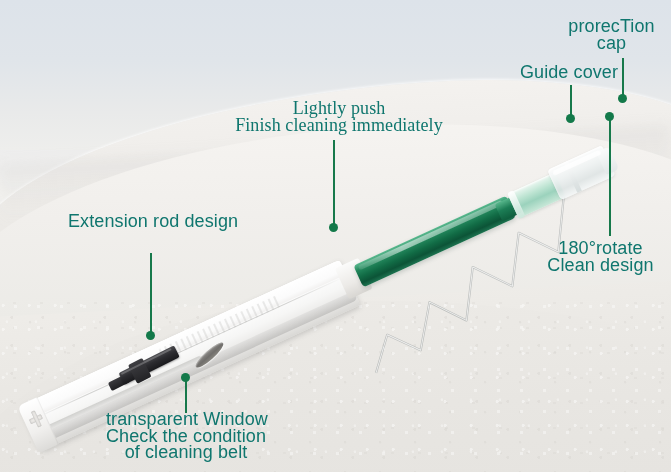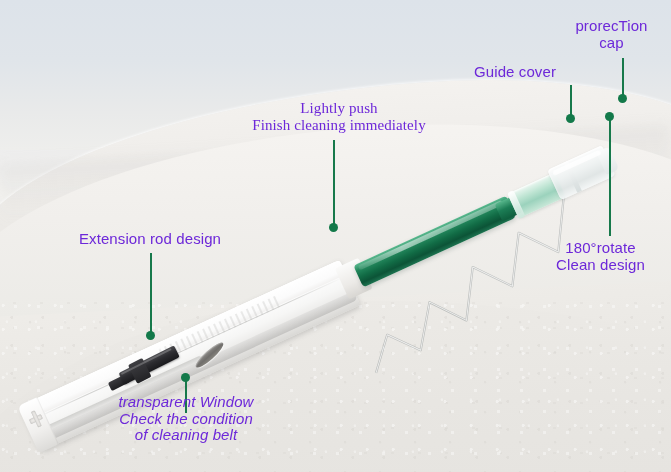--- a/index.html
+++ b/index.html
@@ -130,21 +130,21 @@
   .cap-tip{position:absolute;left:630px;top:15px;width:14px;height:25px;border-radius:2px 5px 5px 2px;
     background:linear-gradient(180deg,rgba(250,251,251,.95),rgba(226,231,231,.9));}
   .cap-hi{position:absolute;left:582px;top:14px;width:52px;height:5px;border-radius:3px;
     background:rgba(255,255,255,.8);filter:blur(.7px);}
 
   
   .wire{position:absolute;left:330px;top:-2px;width:300px;height:150px;pointer-events:none;}
 
   
   .callout{position:absolute;}
-  .co-text{position:absolute;color:#6d28d9;font-size:15px;line-height:16.5px;
+  .co-text{position:absolute;color:#0f766e;font-size:18px;line-height:16.5px;
     white-space:pre;letter-spacing:.1px;}
   .co-text.center{text-align:center;}
   .co-line{position:absolute;background:#17794b;}
   .co-dot{position:absolute;width:9px;height:9px;border-radius:50%;background:#13794a;}
 </style>
 </head>
 <body>
 
 <div id="stage">
 
@@ -199,46 +199,46 @@
   </div>
 
   <div class="callout">
     <div class="co-text center" style="left:559px;top:18px;width:105px;">prorecTion
 cap</div>
     <div class="co-line" style="left:622px;top:58px;width:1.6px;height:40px;"></div>
     <div class="co-dot" style="left:618px;top:94px;"></div>
   </div>
 
   <div class="callout">
-    <div class="co-text center" style="left:463px;top:64px;width:104px;">Guide cover</div>
+    <div class="co-text center" style="left:517px;top:64px;width:104px;">Guide cover</div>
     <div class="co-line" style="left:570px;top:85px;width:1.6px;height:33px;"></div>
     <div class="co-dot" style="left:566px;top:114px;"></div>
   </div>
 
   <div class="callout">
     <div class="co-text center" style="left:234px;top:100px;width:210px;font-family:Liberation Serif, serif;">Lightly push
 Finish cleaning immediately</div>
     <div class="co-line" style="left:333px;top:140px;width:1.6px;height:86px;"></div>
     <div class="co-dot" style="left:329px;top:223px;"></div>
   </div>
 
   <div class="callout">
     <div class="co-text center" style="left:542px;top:240px;width:117px;">180°rotate
 Clean design</div>
     <div class="co-line" style="left:609px;top:116px;width:1.6px;height:120px;"></div>
     <div class="co-dot" style="left:605px;top:112px;"></div>
   </div>
 
   <div class="callout">
-    <div class="co-text center" style="left:68px;top:231px;width:164px;">Extension rod design</div>
+    <div class="co-text center" style="left:68px;top:213px;width:164px;">Extension rod design</div>
     <div class="co-line" style="left:150px;top:253px;width:1.6px;height:81px;"></div>
     <div class="co-dot" style="left:146px;top:331px;"></div>
   </div>
 
   <div class="callout">
     <div class="co-line" style="left:185px;top:381px;width:1.6px;height:32px;"></div>
     <div class="co-dot" style="left:181px;top:373px;"></div>
-    <div class="co-text center" style="left:106px;top:394px;width:160px;font-style:italic;">transparent Window
+    <div class="co-text center" style="left:106px;top:411px;width:160px;">transparent Window
 Check the condition
 of cleaning belt</div>
   </div>
 
 </div>
 
 </body></html>

